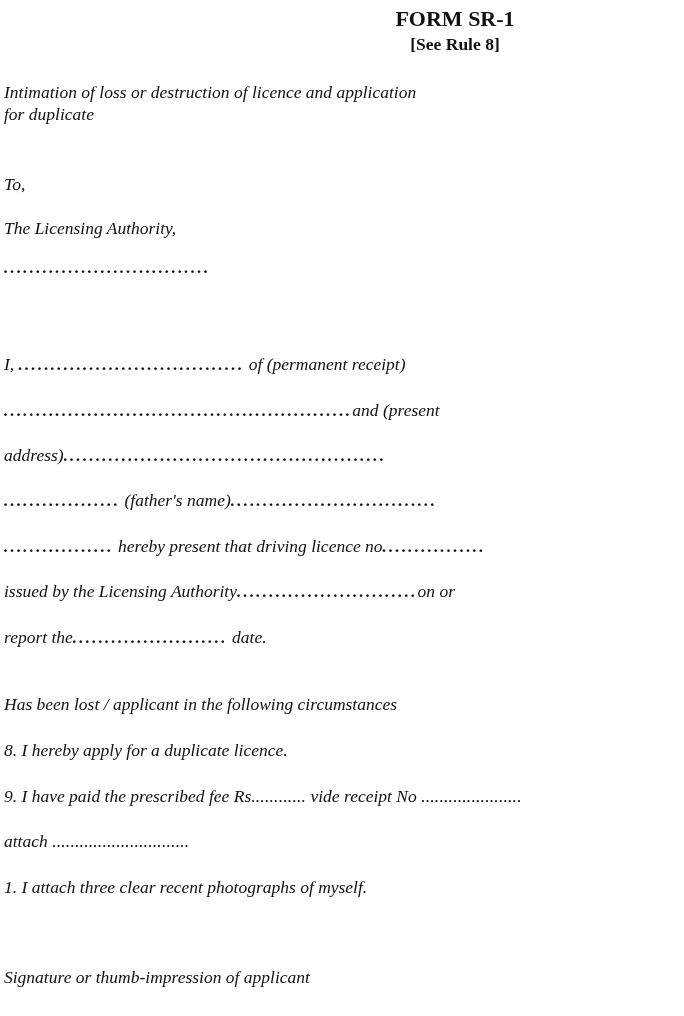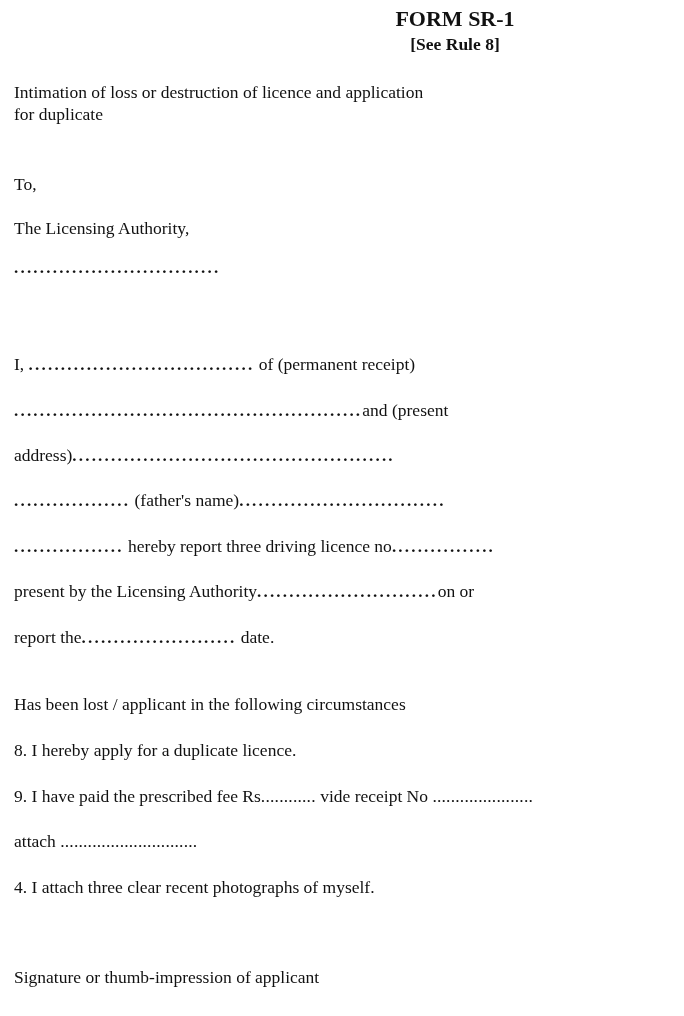--- a/index.html
+++ b/index.html
@@ -5,21 +5,21 @@
     html, body { margin: 0; padding: 0; background: #ffffff; }
     body {
       width: 684px; height: 1016px; position: relative; overflow: hidden;
       font-family: "Liberation Serif", "DejaVu Serif", serif;
       color: #111111; font-size: 17.5px;
     }
     .abs { position: absolute; white-space: nowrap; }
     .title { left: 0; width: 910px; text-align: center; font-weight: bold; }
     .t1 { top: 6px; font-size: 22px; }
     .t2 { top: 34px; font-size: 17.5px; }
-    .line { left: 14px; }
+    .line { left: 4px; font-style: italic; }
     .dots { font-weight: bold; letter-spacing: 2.2px; font-size: 17px; }
     .ldots { letter-spacing: 0.2px; }
   </style>
 </head>
 <body>
 
 <div class="abs title t1">FORM SR-1</div>
 <div class="abs title t2">[See Rule 8]</div>
 
 <div class="abs line" style="top:82px">Intimation of loss or destruction of licence and application</div>
@@ -35,32 +35,32 @@
 <div class="abs line" style="top:400px">
   <span class="dots">......................................................</span><span>and (present</span>
 </div>
 <div class="abs line" style="top:445px">
   <span>address)</span><span class="dots">..................................................</span>
 </div>
 <div class="abs line" style="top:490px">
   <span class="dots">..................</span><span> (father's name)</span><span class="dots">................................</span>
 </div>
 <div class="abs line" style="top:536px">
-  <span class="dots">.................</span><span>  hereby report three driving licence no</span><span class="dots">................</span>
+  <span class="dots">.................</span><span>  hereby present that driving licence no</span><span class="dots">................</span>
 </div>
 <div class="abs line" style="top:581px">
-  <span>present by the Licensing Authority</span><span class="dots">............................</span><span>on or</span>
+  <span>issued by the Licensing Authority</span><span class="dots">............................</span><span>on or</span>
 </div>
 <div class="abs line" style="top:627px">
   <span>report the</span><span class="dots">........................</span><span> date.</span>
 </div>
 
 <div class="abs line" style="top:694px">Has been lost / applicant in the following circumstances</div>
 <div class="abs line" style="top:740px">8. I hereby apply for a duplicate licence.</div>
 <div class="abs line" style="top:786px">
   <span>9. I have paid the prescribed fee Rs</span><span class="ldots">............</span><span> vide receipt No </span><span class="ldots">......................</span>
 </div>
 <div class="abs line" style="top:831px">
   <span>attach </span><span class="ldots">..............................</span>
 </div>
-<div class="abs line" style="top:877px">4. I attach three clear recent photographs of myself.</div>
+<div class="abs line" style="top:877px">1. I attach three clear recent photographs of myself.</div>
 
 <div class="abs line" style="top:967px">Signature or thumb-impression of applicant</div>
 
 </body></html>

